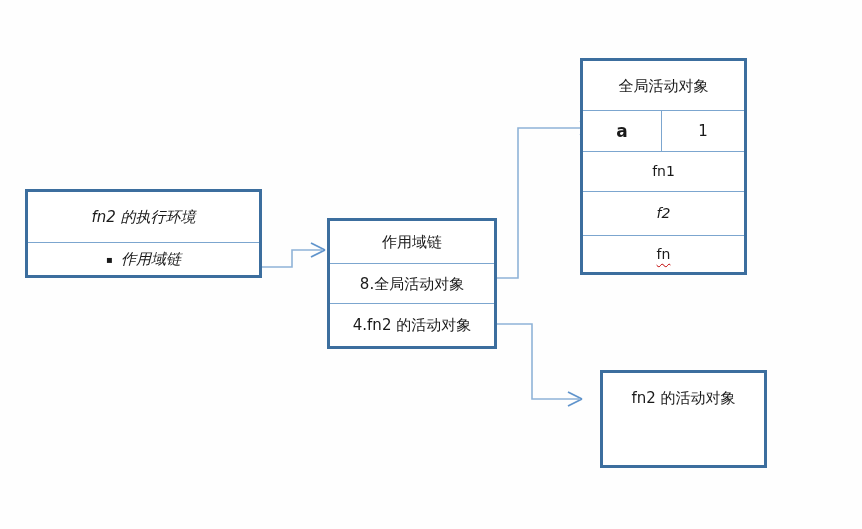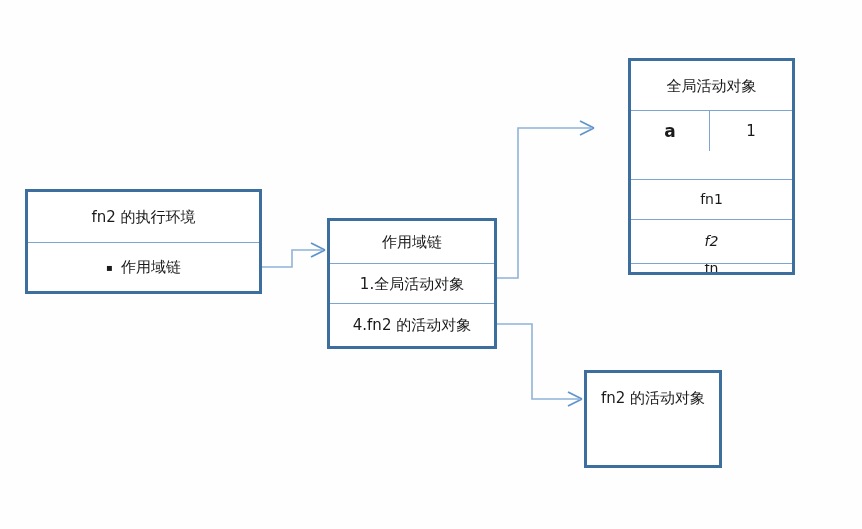--- a/index.html
+++ b/index.html
@@ -35,63 +35,63 @@
     justify-content: center;
     font-size: 15px;
     line-height: 1.2;
     overflow: hidden;
   }
   .row.divided { border-top: 1px solid #7ca6cf; }
   .row.grow { flex: 1 1 auto; }
   .latin { font-size: 14px; }
 
   
-  .exec-box { left: 25px; top: 189px; width: 237px; height: 105px; }
+  .exec-box { left: 25px; top: 189px; width: 237px; height: 89px; font-style: italic; }
   .exec-box .title-row { height: 50px; flex: 0 0 auto; }
   .bullet {
     font-size: 10px;
     margin-right: 8px;
     position: relative;
     top: 1px;
   }
 
   
   .scope-box { left: 327px; top: 218px; width: 170px; height: 131px; }
   .scope-box .title-row { height: 42px; flex: 0 0 auto; }
   .scope-box .chain-row-1 { height: 40px; flex: 0 0 auto; }
 
   
-  .global-box { left: 628px; top: 58px; width: 167px; height: 217px; }
+  .global-box { left: 580px; top: 58px; width: 167px; height: 217px; }
   .global-box .title-row { height: 49px; flex: 0 0 auto; }
   .var-row { height: 41px; flex: 0 0 auto; display: flex; border-top: 1px solid #7ca6cf; }
   .var-cell {
     display: flex;
     align-items: center;
     justify-content: center;
     height: 100%;
   }
   .var-name {
     width: 79px;
     border-right: 1px solid #7ca6cf;
     font-weight: bold;
     font-size: 17px;
   }
   .var-value { flex: 1 1 auto; font-size: 15px; }
-  .global-box .fn1-row { height: 40px; flex: 0 0 auto; margin-top: 28px; }
+  .global-box .fn1-row { height: 40px; flex: 0 0 auto; }
   .global-box .f2-row { height: 44px; flex: 0 0 auto; font-style: italic; }
   .misspelled {
     text-decoration: underline;
     text-decoration-style: wavy;
     text-decoration-color: #c00000;
     text-decoration-thickness: 1px;
     text-underline-offset: 4px;
   }
 
   
-  .fn2-box { left: 584px; top: 370px; width: 138px; height: 98px; gap: 6px; }
+  .fn2-box { left: 600px; top: 370px; width: 167px; height: 98px; gap: 6px; }
   .fn2-box .title-row { height: 50px; flex: 0 0 auto; }
 </style>
 </head>
 <body>
 
 <div class="canvas">
 
   <svg class="connector-layer" viewBox="0 0 862 529" xmlns="http://www.w3.org/2000/svg">
 
     <g>
@@ -113,21 +113,21 @@
   <div class="box exec-box">
     <div class="row title-row">fn2 的执行环境</div>
     <div class="row grow divided">
       <span class="bullet">▪</span>
       <span>作用域链</span>
     </div>
   </div>
 
   <div class="box scope-box">
     <div class="row title-row">作用域链</div>
-    <div class="row chain-row-1 divided">1.全局活动对象</div>
+    <div class="row chain-row-1 divided">8.全局活动对象</div>
     <div class="row grow divided">4.fn2 的活动对象</div>
   </div>
 
   <div class="box global-box">
     <div class="row title-row">全局活动对象</div>
     <div class="var-row">
       <div class="var-cell var-name">a</div>
       <div class="var-cell var-value">1</div>
     </div>
     <div class="row fn1-row divided latin">fn1</div>

